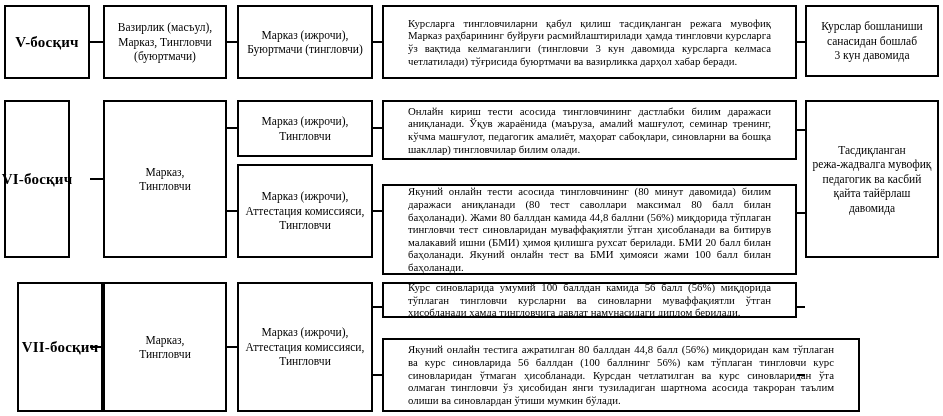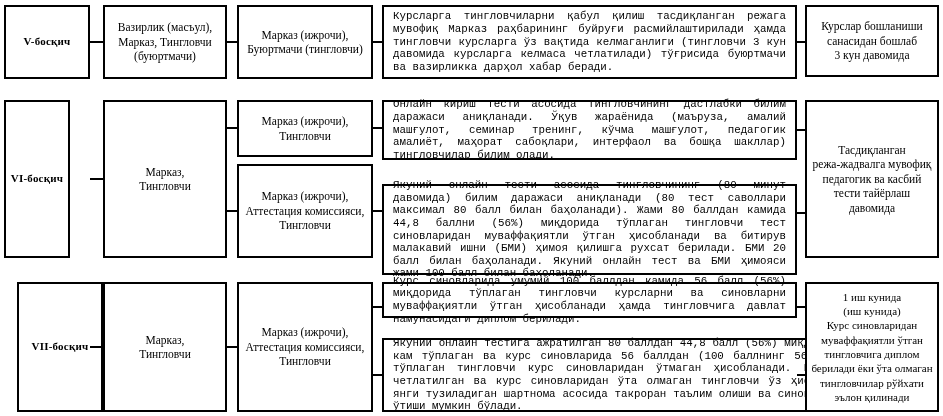--- a/index.html
+++ b/index.html
@@ -23,32 +23,31 @@
   }
   .txt {
     white-space: pre-line;
     text-align: center;
     font-size: 11.5px;
     line-height: 1.25;
     padding: 2px 4px;
   }
   .stage .txt {
     font-weight: bold;
-    font-size: 11px;
+    font-size: 15px;
     white-space: nowrap;
     letter-spacing: 0.2px;
   }
   .desc-txt {
     display: block;
     width: 100%;
     text-align: justify;
     font-size: 10.8px;
     line-height: 1.17;
-    padding: 0 9px;
-    font-family: Liberation Mono, monospace;
+    padding: 0 24px;
   }
   .conn {
     position: absolute;
     height: 2px;
     background: #000000;
   }
 </style>
 </head>
 <body>
 
@@ -89,30 +88,30 @@
   <div class="box" style="left:237px;top:100px;width:136px;height:57px">
     <span class="txt">Марказ (ижрочи),
 Тингловчи</span>
   </div>
   <div class="box" style="left:237px;top:164px;width:136px;height:94px">
     <span class="txt">Марказ (ижрочи),
 Аттестация комиссияси,
 Тингловчи</span>
   </div>
   <div class="box" style="left:382px;top:100px;width:415px;height:60px">
-    <span class="desc-txt">Онлайн кириш тести асосида тингловчининг дастлабки билим даражаси аниқланади. Ўқув жараёнида (маъруза, амалий машғулот, семинар тренинг, кўчма машғулот, педагогик амалиёт, маҳорат сабоқлари, интерфаол ва бошқа шакллар) тингловчилар билим олади.</span>
+    <span class="desc-txt">Онлайн кириш тести асосида тингловчининг дастлабки билим даражаси аниқланади. Ўқув жараёнида (маъруза, амалий машғулот, семинар тренинг, кўчма машғулот, педагогик амалиёт, маҳорат сабоқлари, синовларни ва бошқа шакллар) тингловчилар билим олади.</span>
   </div>
   <div class="box" style="left:382px;top:184px;width:415px;height:91px">
     <span class="desc-txt">Якуний онлайн тести асосида тингловчининг (80 минут давомида) билим даражаси аниқланади (80 тест саволлари максимал 80 балл билан баҳоланади). Жами 80 баллдан камида 44,8 баллни (56%) миқдорида тўплаган тингловчи тест синовларидан муваффақиятли ўтган ҳисобланади ва битирув малакавий ишни (БМИ) ҳимоя қилишга рухсат берилади. БМИ 20 балл билан баҳоланади. Якуний онлайн тест ва БМИ ҳимояси жами 100 балл билан баҳоланади.</span>
   </div>
   <div class="box" style="left:805px;top:100px;width:134px;height:158px">
     <span class="txt">Тасдиқланган
 режа-жадвалга мувофиқ
 педагогик ва касбий
-тести тайёрлаш
+қайта тайёрлаш
 давомида</span>
   </div>
   <div class="conn" style="left:90px;top:178px;width:13px"></div>
   <div class="conn" style="left:227px;top:127px;width:10px"></div>
   <div class="conn" style="left:227px;top:210px;width:10px"></div>
   <div class="conn" style="left:373px;top:127px;width:9px"></div>
   <div class="conn" style="left:373px;top:210px;width:9px"></div>
   <div class="conn" style="left:797px;top:129px;width:8px"></div>
   <div class="conn" style="left:797px;top:212px;width:8px"></div>
 
@@ -127,25 +126,20 @@
     <span class="txt">Марказ (ижрочи),
 Аттестация комиссияси,
 Тингловчи</span>
   </div>
   <div class="box" style="left:382px;top:282px;width:415px;height:36px">
     <span class="desc-txt">Курс синовларида умумий 100 баллдан камида 56 балл (56%) миқдорида тўплаган тингловчи курсларни ва синовларни муваффақиятли ўтган ҳисобланади ҳамда тингловчига давлат намунасидаги диплом берилади.</span>
   </div>
   <div class="box" style="left:382px;top:338px;width:478px;height:74px">
     <span class="desc-txt">Якуний онлайн тестига ажратилган 80 баллдан 44,8 балл (56%) миқдоридан кам тўплаган ва курс синовларида 56 баллдан (100 баллнинг 56%) кам тўплаган тингловчи курс синовларидан ўтмаган ҳисобланади. Курсдан четлатилган ва курс синовларидан ўта олмаган тингловчи ўз ҳисобидан янги тузиладиган шартнома асосида такроран таълим олиши ва синовлардан ўтиши мумкин бўлади.</span>
   </div>
-  <div class="box" style="left:805px;top:282px;width:134px;height:130px">
-    <span class="txt" style="font-size:11px;line-height:1.3">1 иш кунида
-(иш кунида)
-Курс синовларидан муваффақиятли ўтган тингловчига диплом берилади ёки ўта олмаган тингловчилар рўйхати эълон қилинади</span>
-  </div>
   <div class="conn" style="left:90px;top:346px;width:13px"></div>
   <div class="conn" style="left:227px;top:346px;width:10px"></div>
   <div class="conn" style="left:373px;top:306px;width:9px"></div>
   <div class="conn" style="left:373px;top:374px;width:9px"></div>
   <div class="conn" style="left:797px;top:306px;width:8px"></div>
   <div class="conn" style="left:797px;top:374px;width:8px"></div>
 
 </div>
 
 </body></html>

